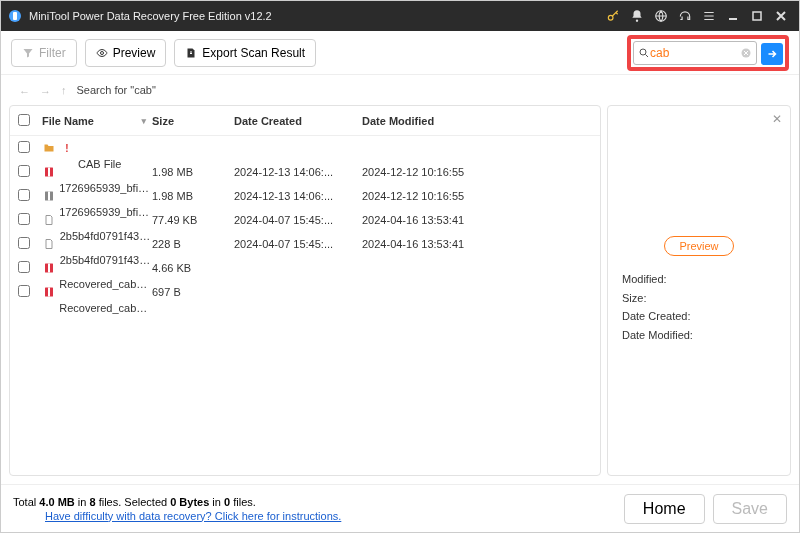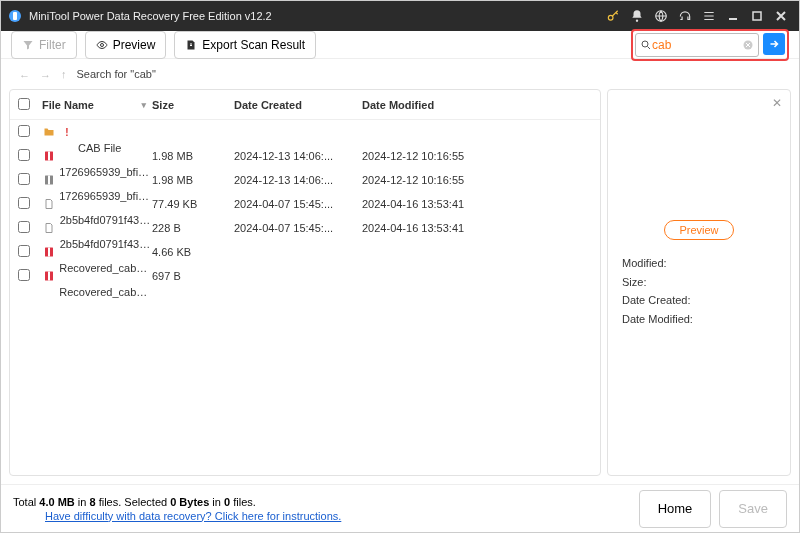--- a/index.html
+++ b/index.html
@@ -2,25 +2,25 @@
 <html><head>
 <meta charset="utf-8">
 <style>
   * { box-sizing: border-box; margin: 0; padding: 0; font-family: -apple-system, "Segoe UI", Arial, sans-serif; }
   body { width: 800px; height: 533px; overflow: hidden; background: #fff; }
   .window { width: 800px; height: 533px; display: flex; flex-direction: column; border: 1px solid #ccc; }
   .titlebar { height: 30px; background: #2b2b2b; color: #fff; display: flex; align-items: center; padding: 0 6px; font-size: 12px; }
   .titlebar .app-icon { width: 16px; height: 16px; margin-right: 6px; display:inline-flex; align-items:center; justify-content:center; }
   .titlebar .title { flex: 1; color: #eee; font-size: 11px; }
   .titlebar .win-btn { width: 24px; height: 24px; display: inline-flex; align-items: center; justify-content: center; color: #ddd; cursor: pointer; }
-  .toolbar { height: 28px; display: flex; align-items: center; padding: 0 10px; background: #fff; border-bottom: 1px solid #eee; gap: 8px; }
+  .toolbar { height: 44px; display: flex; align-items: center; padding: 0 10px; background: #fff; border-bottom: 1px solid #eee; gap: 8px; }
   .btn { height: 28px; padding: 0 10px; border: 1px solid #d0d0d0; border-radius: 4px; background: #fff; font-size: 12px; display: inline-flex; align-items: center; gap: 5px; cursor: pointer; }
   .btn.disabled { color: #aaa; }
   .toolbar .spacer { flex: 1; }
-  .search-wrap { border: 2px solid #ef4444; border-radius: 4px; padding: 2px; display: flex; align-items: flex-start; }
+  .search-wrap { border: 4px solid #ef4444; border-radius: 4px; padding: 2px; display: flex; align-items: flex-end; }
   .search-box { height: 24px; border: 1px solid #bbb; border-radius: 3px; display: flex; align-items: center; padding: 0 4px; }
   .search-box input { border: none; outline: none; width: 88px; font-size: 12px; color: #ff7a1a; background: transparent; }
   .search-clear { color: #bbb; cursor: pointer; margin-left: 2px; }
   .search-go { width: 22px; height: 22px; margin-left: 4px; background: #1a8cff; border-radius: 3px; display: inline-flex; align-items: center; justify-content: center; color: #fff; cursor: pointer; }
   .navrow { height: 30px; display: flex; align-items: center; padding: 0 18px; font-size: 11px; color: #444; gap: 10px; }
   .navrow .nav-arrow { color: #bbb; cursor: pointer; }
   .content { flex: 1; display: flex; padding: 0 8px 8px 8px; gap: 6px; min-height:0; }
   .card { border: 1px solid #e2e2e2; border-radius: 4px; background: #fff; }
   .grid-card { flex: 1; display: flex; flex-direction: column; min-width:0; }
   .grid-header { display: flex; align-items: center; height: 30px; font-size: 11px; color: #333; font-weight: bold; border-bottom: 1px solid #eee; padding: 0 8px; }
@@ -41,21 +41,21 @@
   .fname { overflow:hidden; text-overflow:ellipsis; white-space:nowrap;margin-top:31px; }
   .preview-card { width: 184px; position: relative; display:flex; flex-direction:column; align-items:center; padding-top: 130px; }
   .preview-card .close-x { position:absolute; top:6px; right:8px; color:#999; cursor:pointer; font-size:12px; }
   .preview-btn { border: 1px solid #ff7a1a; color:#ff7a1a; border-radius: 12px; padding: 3px 14px; font-size: 11px; cursor:pointer; }
   .meta { align-self:flex-start; padding:14px 14px 0 14px; font-size:11px; color:#333; line-height:1.7; }
   .footer { height: 48px; display:flex; align-items:center; padding: 0 12px; border-top: 1px solid #eee; font-size:11px; }
   .footer .info { display:flex; flex-direction:column; gap:2px; }
   .footer .totals {}
   .footer a { color:#1a5fd0; text-decoration: underline; padding-left: 32px; }
   .footer .spacer { flex:1; }
-  .footer .fbtn { height:38px; padding:0 18px; border:1px solid #d0d0d0; border-radius:4px; background:#fff; font-size:13px; display:inline-flex; align-items:center; cursor:pointer; margin-left:8px; }
+  .footer .fbtn { height:30px; padding:0 18px; border:1px solid #d0d0d0; border-radius:4px; background:#fff; font-size:16px; display:inline-flex; align-items:center; cursor:pointer; margin-left:8px; }
   .footer .fbtn.disabled { color:#bbb; }
   input[type=checkbox] { width:12px; height:12px; }
   svg { display:block; }
 </style>
 </head>
 <body>
 
 <div class="window">
 
   <div class="titlebar">

